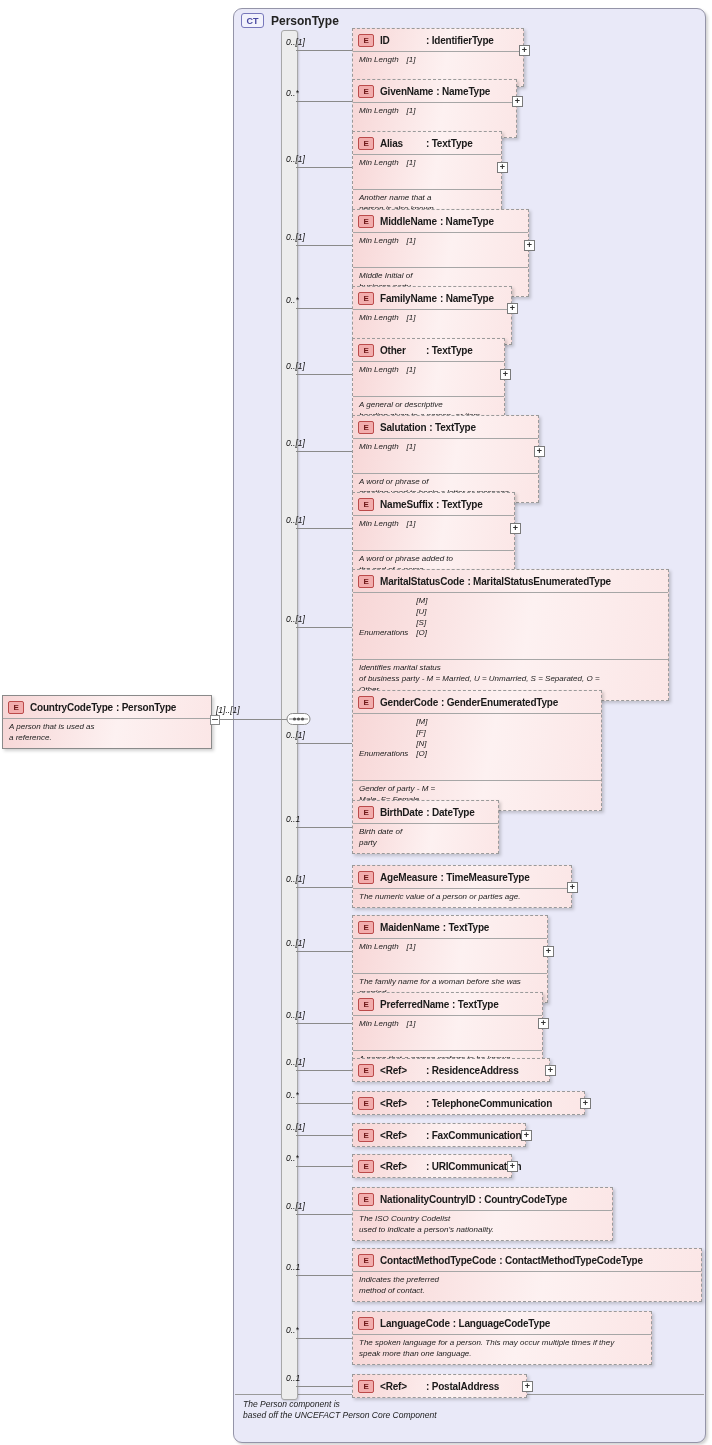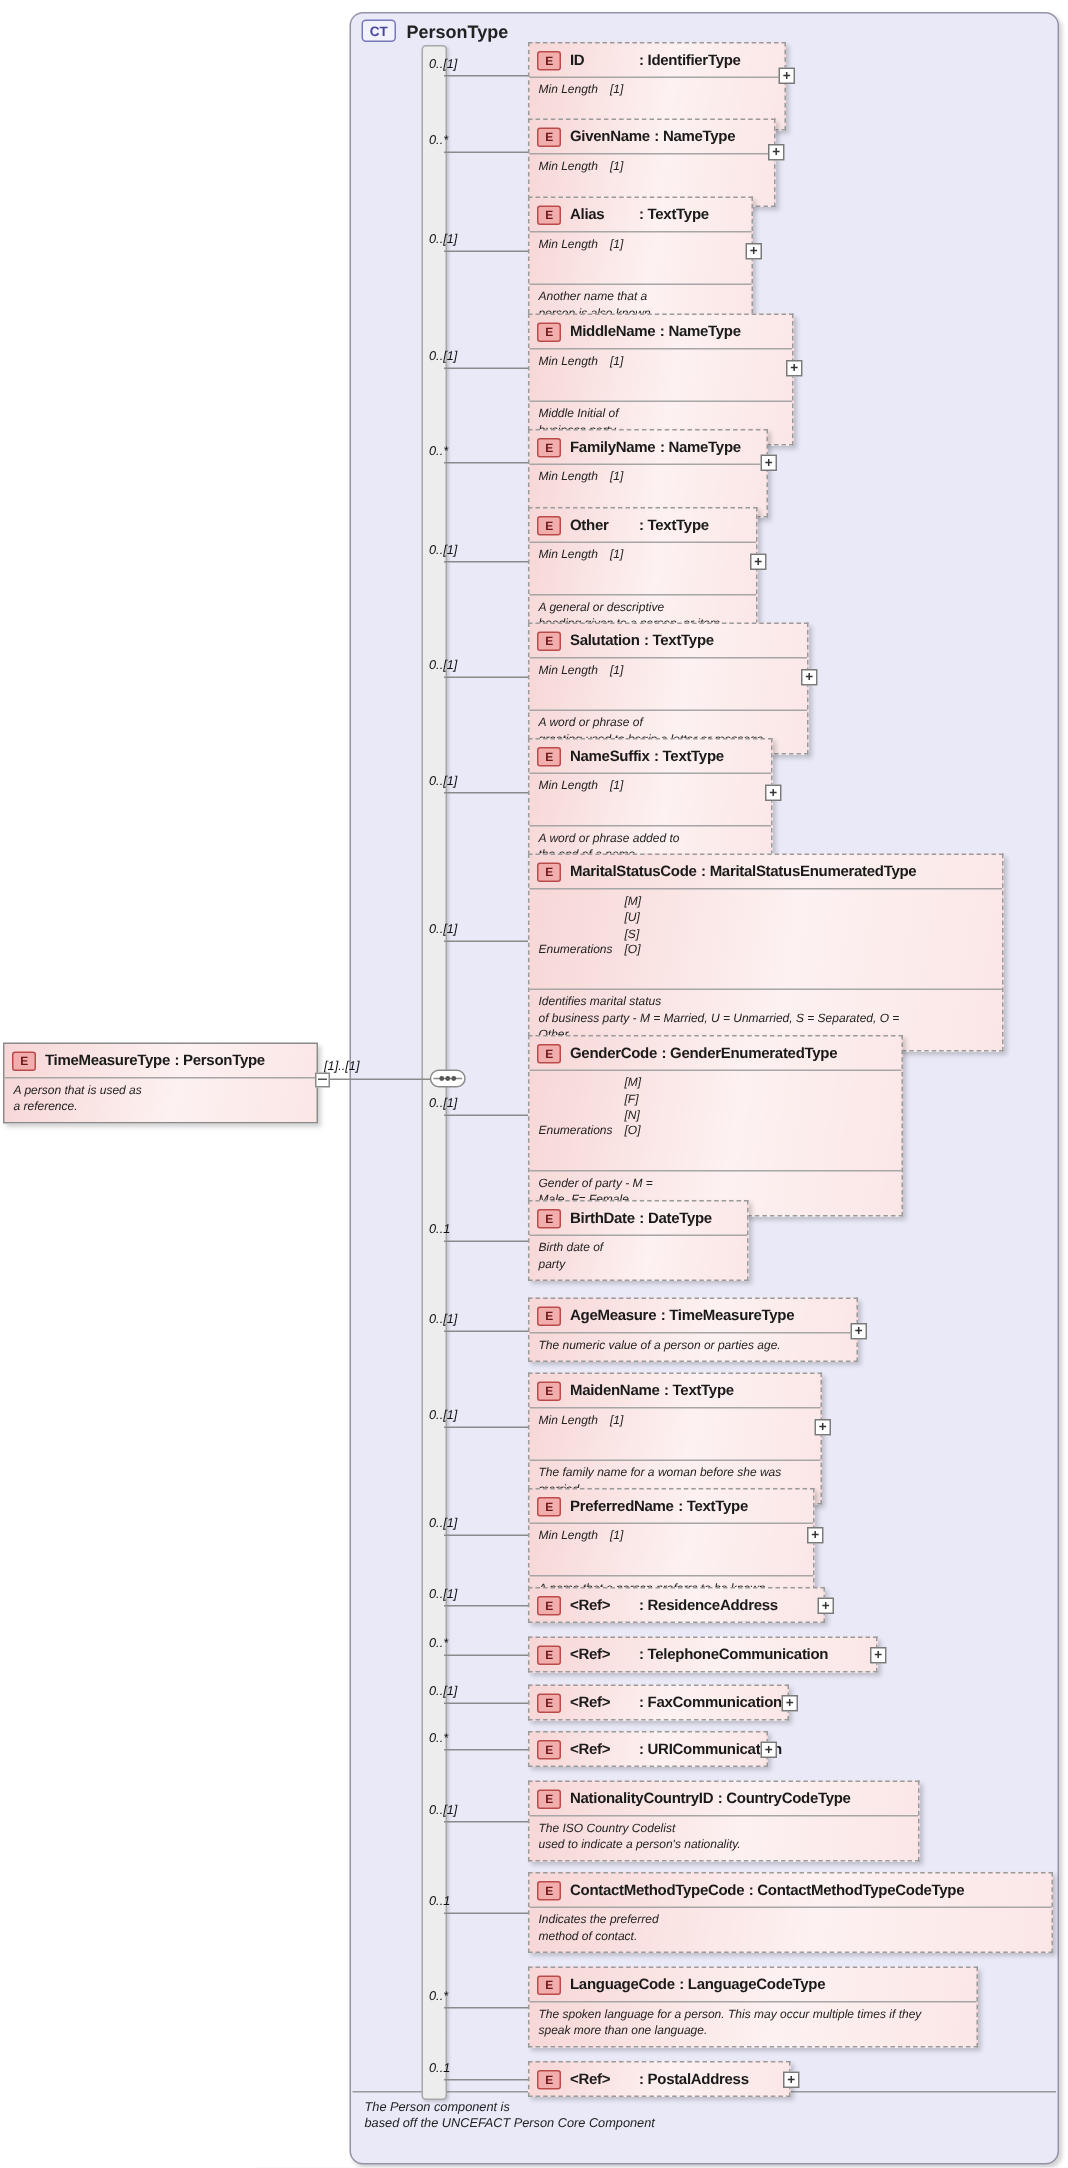--- a/index.html
+++ b/index.html
@@ -56,21 +56,21 @@
     </div>
     <div class="ct-footer">The Person component is
 based off the UNCEFACT Person Core Component</div>
   </div>
 
   <div class="seq-bar"></div>
 
   <div class="box solid" style="left:2px;top:695px;width:208px;">
     <div class="box-header">
       <span class="e-badge">E</span>
-      <span class="el-name">TimeMeasureType</span>
+      <span class="el-name">CountryCodeType</span>
       <span class="el-type">: PersonType</span>
     </div>
     <div class="desc">A person that is used as
 a reference.</div>
   </div>
 
   <div class="ref-plug"></div>
   <div class="h-line" style="left:218px;top:719px;width:69px;"></div>
   <div class="card-label" style="left:216px;top:705px;">[1]..[1]</div>
   <svg class="seq-icon" width="25" height="16" viewBox="0 0 25 16">

